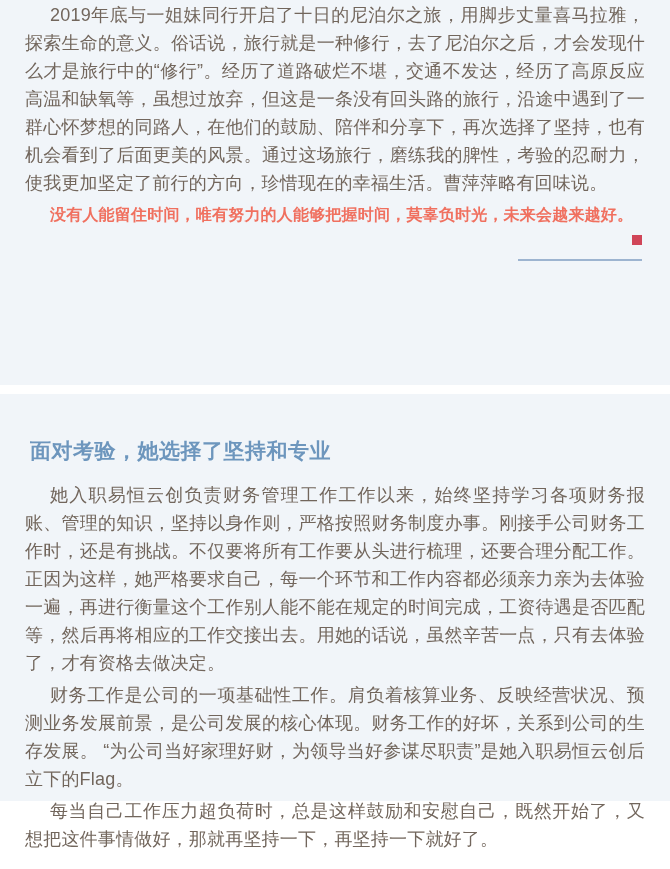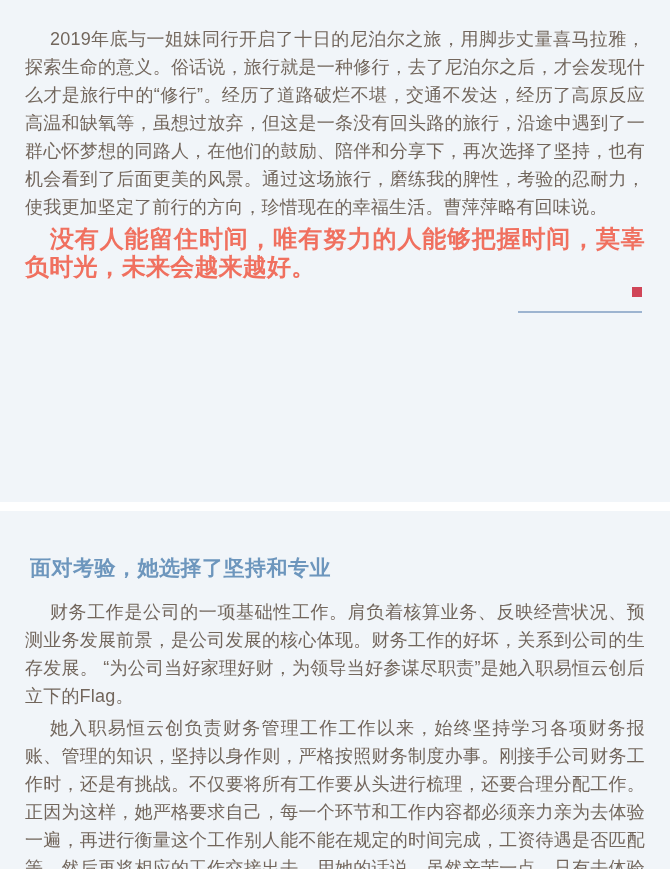--- a/index.html
+++ b/index.html
@@ -13,40 +13,40 @@
   }
   *{box-sizing:border-box;}
   html,body{margin:0;padding:0;}
   body{
     width:670px;height:869px;overflow:hidden;
     background:var(--page-bg);
     font-family:"Liberation Sans","DejaVu Sans",sans-serif;
   }
   .card{background:var(--card-bg);}
   .card-top{
-    height:502px;
-    padding:25px 25px 0 25px;
+    height:385px;
+    padding:1px 25px 0 25px;
   }
   .card-bottom{
     margin-top:9px;
     height:407px;
     padding:43px 25px 0 25px;
   }
   p.body-par{
     margin:0 0 4px 0;
     font-size:18px;
     line-height:28px;
     color:var(--body-text);
     text-align:justify;
     text-indent:25px;
     letter-spacing:0.2px;
   }
   p.highlight-par{
     margin:0;
-    font-size:24px;
+    font-size:16px;
     line-height:28px;
     font-weight:bold;
     color:var(--highlight-text);
     text-align:justify;
     text-indent:25px;
     letter-spacing:0.2px;
   }
   .end-marker{
     width:10px;height:10px;
     background:var(--marker-red);
@@ -72,16 +72,16 @@
 
 <section class="card card-top">
   <p class="body-par">2019年底与一姐妹同行开启了十日的尼泊尔之旅，用脚步丈量喜马拉雅，探索生命的意义。俗话说，旅行就是一种修行，去了尼泊尔之后，才会发现什么才是旅行中的“修行”。经历了道路破烂不堪，交通不发达，经历了高原反应高温和缺氧等，虽想过放弃，但这是一条没有回头路的旅行，沿途中遇到了一群心怀梦想的同路人，在他们的鼓励、陪伴和分享下，再次选择了坚持，也有机会看到了后面更美的风景。通过这场旅行，磨练我的脾性，考验的忍耐力，使我更加坚定了前行的方向，珍惜现在的幸福生活。曹萍萍略有回味说。</p>
   <p class="highlight-par">没有人能留住时间，唯有努力的人能够把握时间，莫辜负时光，未来会越来越好。</p>
   <div class="end-marker"></div>
   <div class="signature-rule"></div>
 </section>
 
 <section class="card card-bottom">
   <h2 class="section-heading">面对考验，她选择了坚持和专业</h2>
+  <p class="body-par">她入职易恒云创负责财务管理工作工作以来，始终坚持学习各项财务报账、管理的知识，坚持以身作则，严格按照财务制度办事。刚接手公司财务工作时，还是有挑战。不仅要将所有工作要从头进行梳理，还要合理分配工作。正因为这样，她严格要求自己，每一个环节和工作内容都必须亲力亲为去体验一遍，再进行衡量这个工作别人能不能在规定的时间完成，工资待遇是否匹配等，然后再将相应的工作交接出去。用她的话说，虽然辛苦一点，只有去体验了，才有资格去做决定。</p>
   <p class="body-par">财务工作是公司的一项基础性工作。肩负着核算业务、反映经营状况、预测业务发展前景，是公司发展的核心体现。财务工作的好坏，关系到公司的生存发展。 “为公司当好家理好财，为领导当好参谋尽职责”是她入职易恒云创后立下的Flag。</p>
-  <p class="body-par">她入职易恒云创负责财务管理工作工作以来，始终坚持学习各项财务报账、管理的知识，坚持以身作则，严格按照财务制度办事。刚接手公司财务工作时，还是有挑战。不仅要将所有工作要从头进行梳理，还要合理分配工作。正因为这样，她严格要求自己，每一个环节和工作内容都必须亲力亲为去体验一遍，再进行衡量这个工作别人能不能在规定的时间完成，工资待遇是否匹配等，然后再将相应的工作交接出去。用她的话说，虽然辛苦一点，只有去体验了，才有资格去做决定。</p>
   <p class="body-par">每当自己工作压力超负荷时，总是这样鼓励和安慰自己，既然开始了，又想把这件事情做好，那就再坚持一下，再坚持一下就好了。</p>
 </section>
 
 </body></html>

